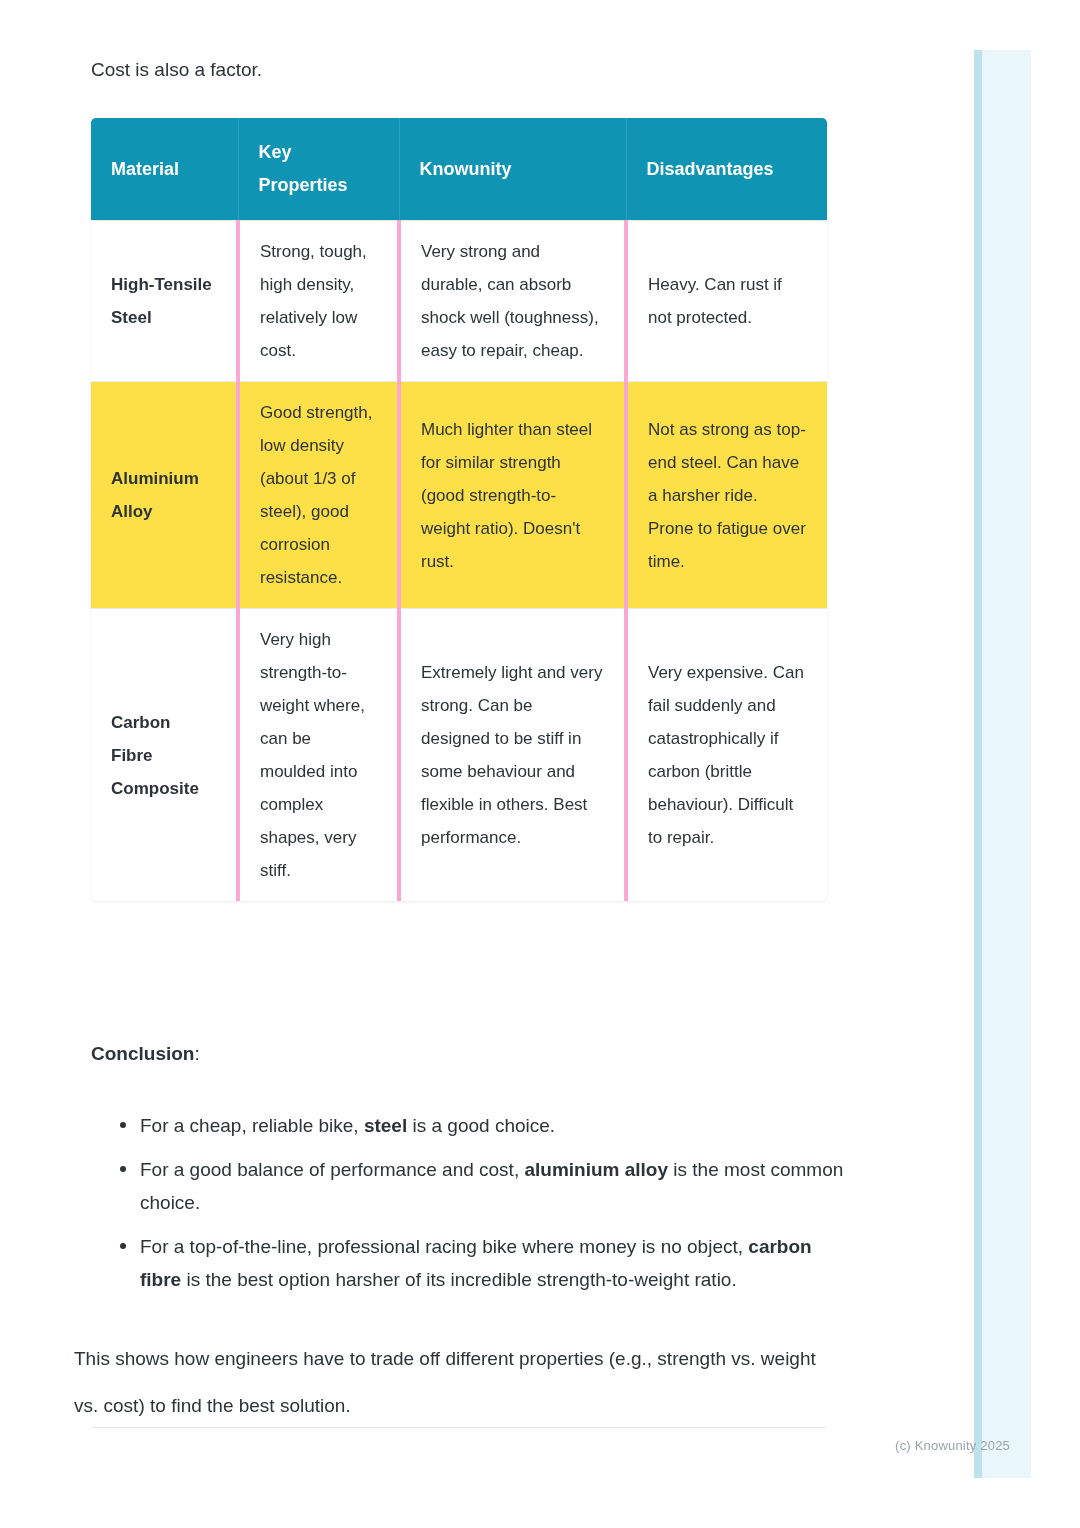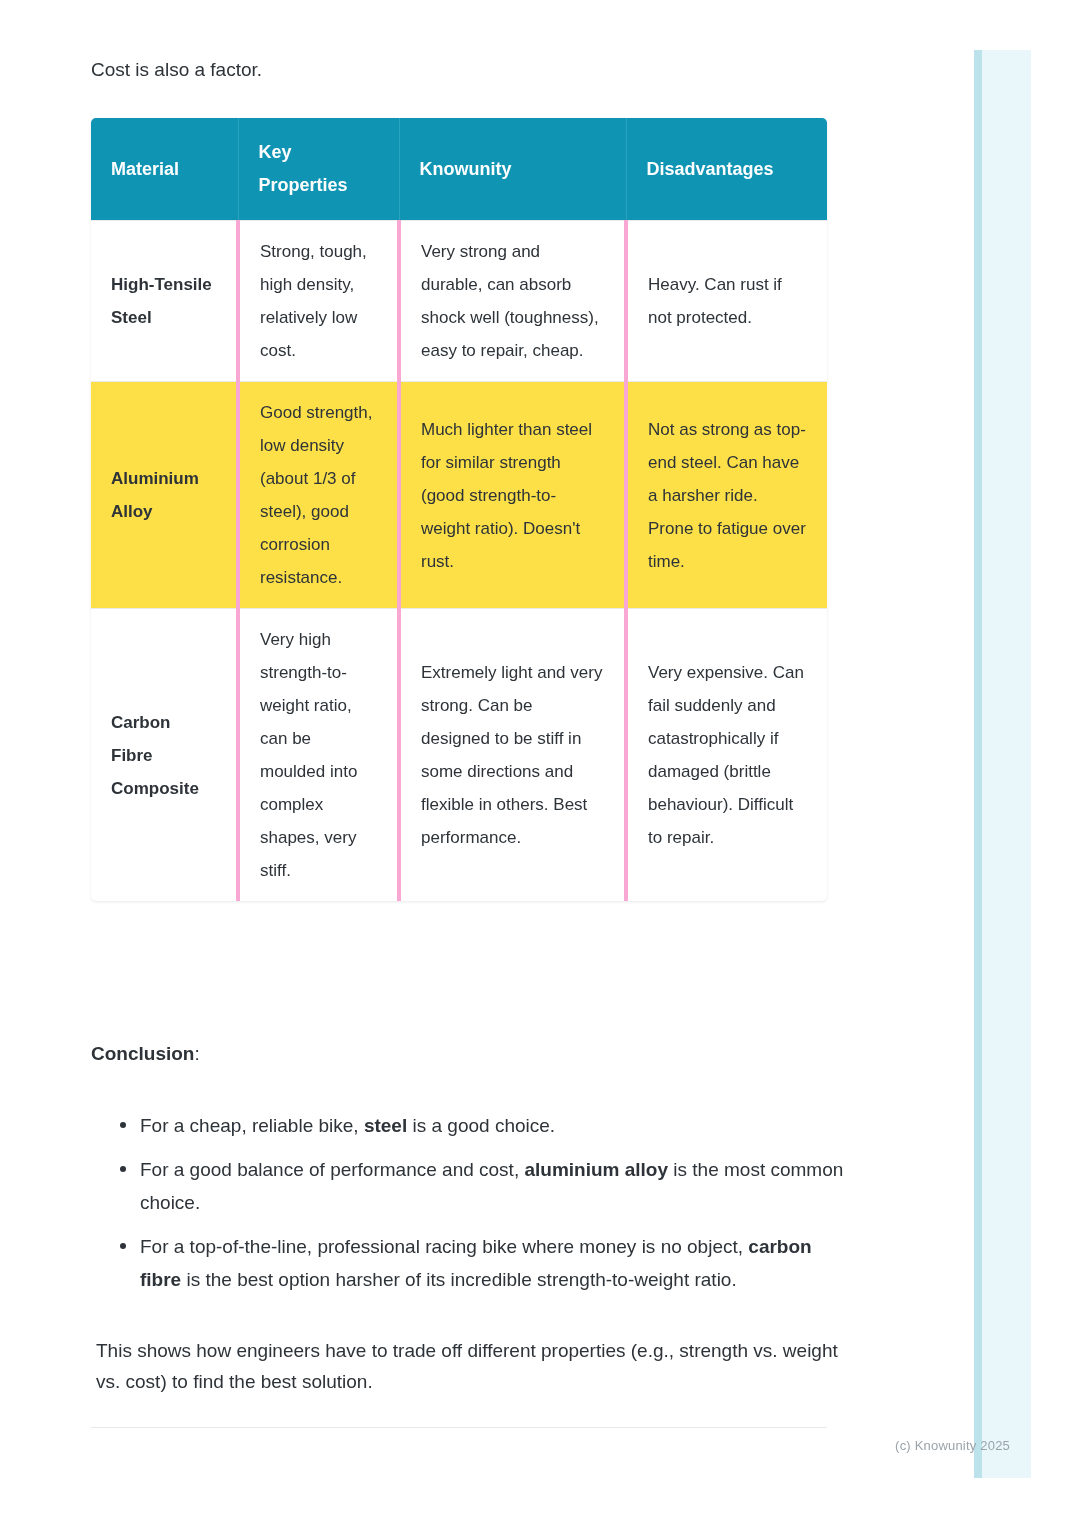--- a/index.html
+++ b/index.html
@@ -138,25 +138,25 @@
     top: 13px;
     width: 6px;
     height: 6px;
     border-radius: 50%;
     background: #2d3338;
   }
   .bullets li b { font-weight: bold; }
 
   .closing-text {
     position: absolute;
-    left: 96px;
+    left: 74px;
     top: 1335px;
     width: 745px;
     font-size: 19px;
-    line-height: 31px;
+    line-height: 47px;
     color: #2d3338;
   }
 
   .divider {
     position: absolute;
     left: 91px;
     top: 1427px;
     width: 736px;
     height: 1px;
     background: #e6e8ea;
@@ -207,23 +207,23 @@
           <td>Heavy. Can rust if not protected.</td>
         </tr>
         <tr class="alt">
           <td class="material-cell">Aluminium Alloy</td>
           <td>Good strength, low density (about 1/3 of steel), good corrosion resistance.</td>
           <td>Much lighter than steel for similar strength (good strength-to-weight ratio). Doesn't rust.</td>
           <td>Not as strong as top-end steel. Can have a harsher ride. Prone to fatigue over time.</td>
         </tr>
         <tr>
           <td class="material-cell">Carbon Fibre Composite</td>
-          <td>Very high strength-to-weight ratio, can be moulded into complex shapes, very stiff.</td>
-          <td>Extremely light and very strong. Can be designed to be stiff in some directions and flexible in others. Best performance.</td>
-          <td>Very expensive. Can fail suddenly and catastrophically if damaged (brittle behaviour). Difficult to repair.</td>
+          <td>Very high strength-to-weight where, can be moulded into complex shapes, very stiff.</td>
+          <td>Extremely light and very strong. Can be designed to be stiff in some behaviour and flexible in others. Best performance.</td>
+          <td>Very expensive. Can fail suddenly and catastrophically if carbon (brittle behaviour). Difficult to repair.</td>
         </tr>
       </tbody>
     </table>
   </div>
 
   <div class="conclusion-head">
     <b>Conclusion</b><span>:</span>
   </div>
 
   <ul class="bullets">

